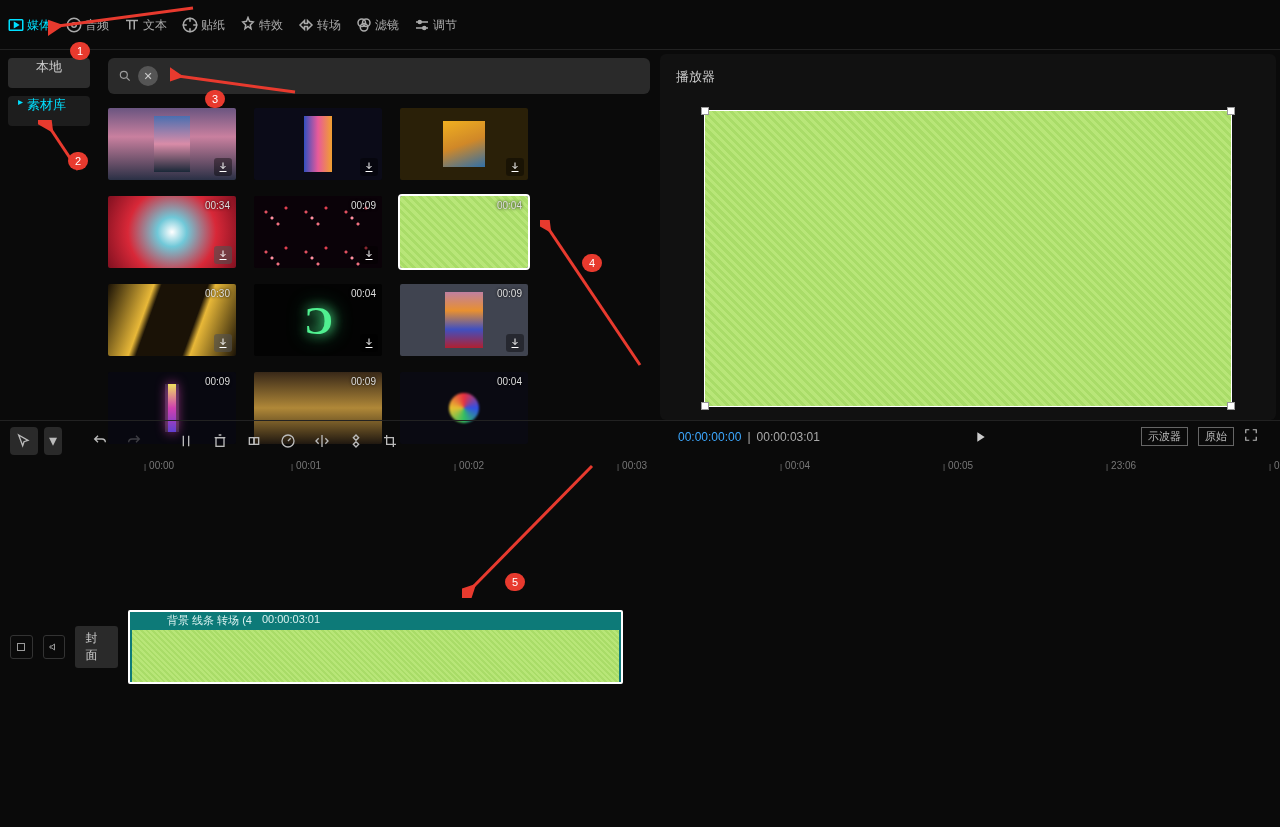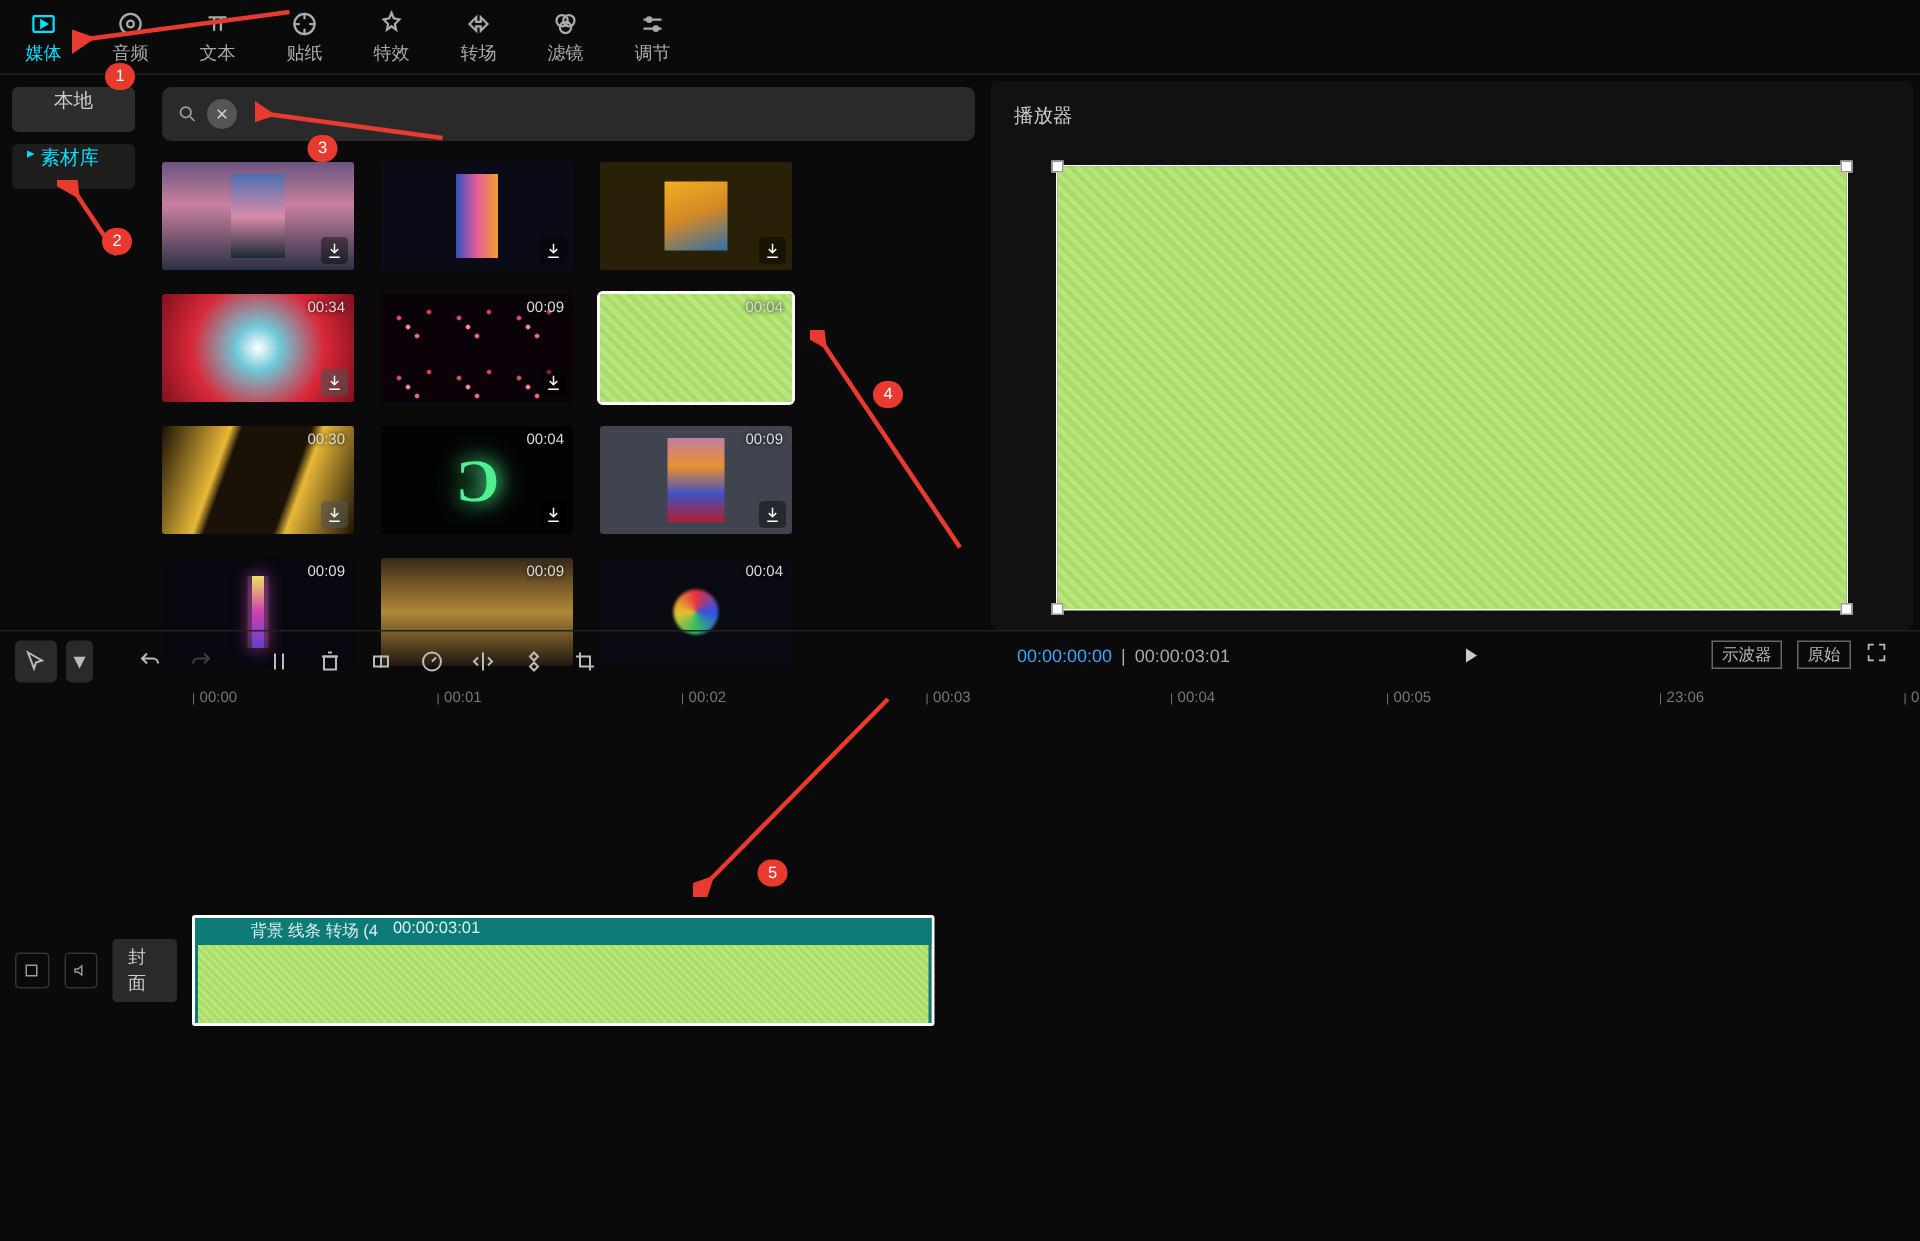--- a/index.html
+++ b/index.html
@@ -1,20 +1,20 @@
 <!DOCTYPE html>
 <html><head>
 <meta charset="utf-8">
 <style>
 * { box-sizing: border-box; margin: 0; padding: 0; font-family: -apple-system, "PingFang SC", "Microsoft YaHei", sans-serif; }
 body { background: #0a0a0a; color: #ccc; overflow: hidden; width: 1280px; height: 827px; position: relative; }
 
 
 .top-nav { display: flex; height: 50px; border-bottom: 1px solid #222; }
-.nav-item { display: flex; flex-direction: column; align-items: center; justify-content: center; width: 58px; height: 50px; cursor: pointer; font-size: 12px; color: #aaa; gap: 2px; }
+.nav-item { display: flex; flex-direction: row; align-items: center; justify-content: center; width: 58px; height: 50px; cursor: pointer; font-size: 12px; color: #aaa; gap: 2px; }
 .nav-item.active { color: #00e0ff; }
 .nav-item svg { width: 18px; height: 18px; }
 
 
 .main-area { display: flex; height: 370px; }
 
 
 .left-panel { width: 660px; display: flex; }
 .sidebar { width: 98px; padding: 8px; }
 .sidebar-item { height: 30px; display: flex; align-items: flex-start; padding: 0 10px; font-size: 13px; color: #ccc; border-radius: 4px; cursor: pointer; margin-bottom: 8px; }
@@ -345,26 +345,26 @@
         </svg>
       </div>
     <div class="tl-btn">
         <svg viewBox="0 0 24 24" fill="none" stroke="currentColor" stroke-width="2">
           <path d="M7 3v14h14M3 7h14v14"></path>
         </svg>
       </div>
   </div>
 
   <div class="ruler">
-    <span class="tick" style="left:0px">00:00</span>
+    <span class="tick" style="left:16px">00:00</span>
     <span class="tick" style="left:163px">00:01</span>
     <span class="tick" style="left:326px">00:02</span>
     <span class="tick" style="left:489px">00:03</span>
     <span class="tick" style="left:652px">00:04</span>
-    <span class="tick" style="left:796px">00:05</span>
+    <span class="tick" style="left:815px">00:05</span>
     <span class="tick" style="left:978px">23:06</span>
     <span class="tick" style="left:1141px">00:07</span>
   </div>
 
   <div class="tracks">
     <div class="track-row">
       <div class="track-head">
         <div class="ico">
             <svg width="12" height="12" viewBox="0 0 24 24" fill="none" stroke="currentColor" stroke-width="2">
               <rect x="5" y="5" width="14" height="14"></rect>

